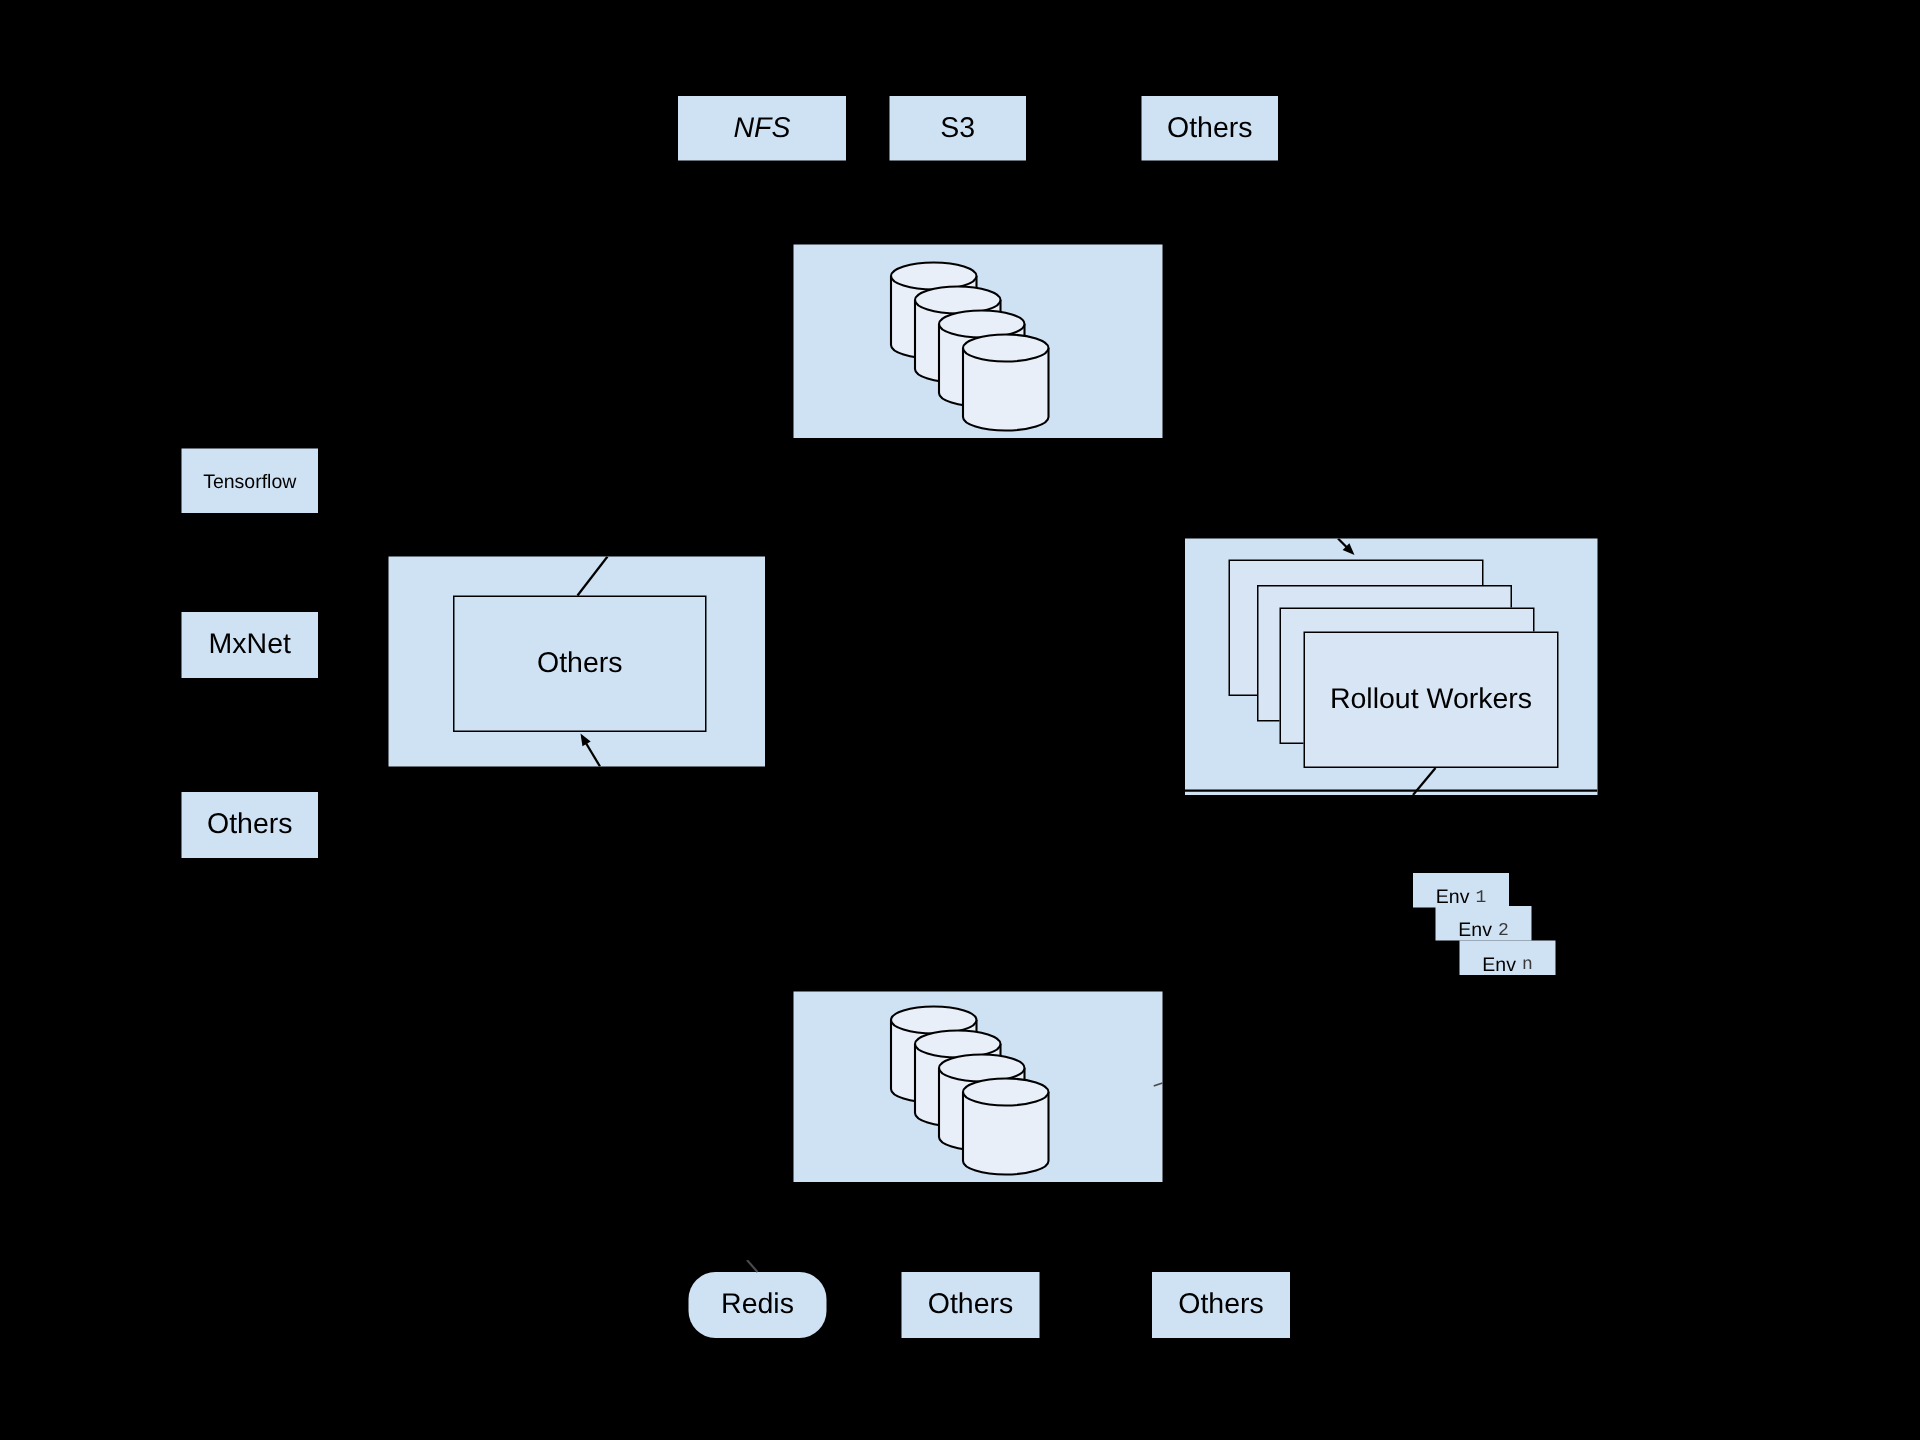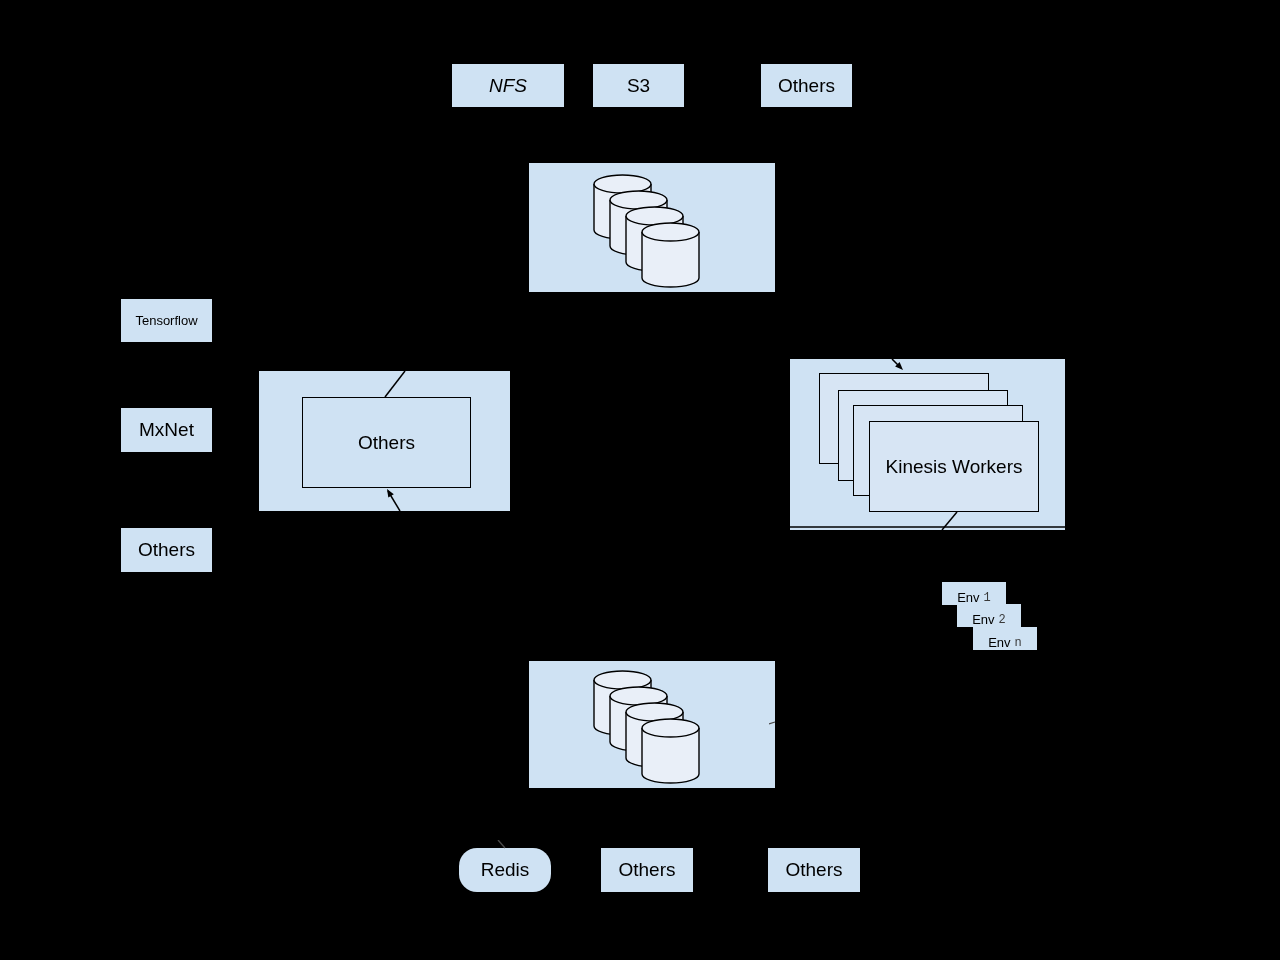--- a/index.html
+++ b/index.html
@@ -128,21 +128,21 @@
       <line class="conn" x1="146" y1="0" x2="126" y2="26"></line>
       <line class="conn" x1="141" y1="140" x2="129" y2="120"></line>
       <polygon class="conn-head" points="128,118 134.8,123.3 129.3,126.5"></polygon>
     </svg>
   </div>
 
   <div class="box" id="rollout-outer">
     <div class="stack-rect" id="rollout-r1"></div>
     <div class="stack-rect" id="rollout-r2"></div>
     <div class="stack-rect" id="rollout-r3"></div>
-    <div class="stack-rect" id="rollout-r4">Kinesis Workers</div>
+    <div class="stack-rect" id="rollout-r4">Rollout Workers</div>
     <svg class="overlay" viewBox="0 0 275 171" aria-hidden="true">
       <line class="conn" x1="102" y1="0" x2="108" y2="6"></line>
       <polygon class="conn-head" points="113,11 109.6,3.1 105.1,7.6"></polygon>
       <line class="conn" x1="167" y1="153" x2="152" y2="171"></line>
       <line class="conn" x1="0" y1="168" x2="275" y2="168" stroke-width="1.2"></line>
     </svg>
   </div>
 
   <div class="env-box" id="env-1">
     <span>Env</span>

